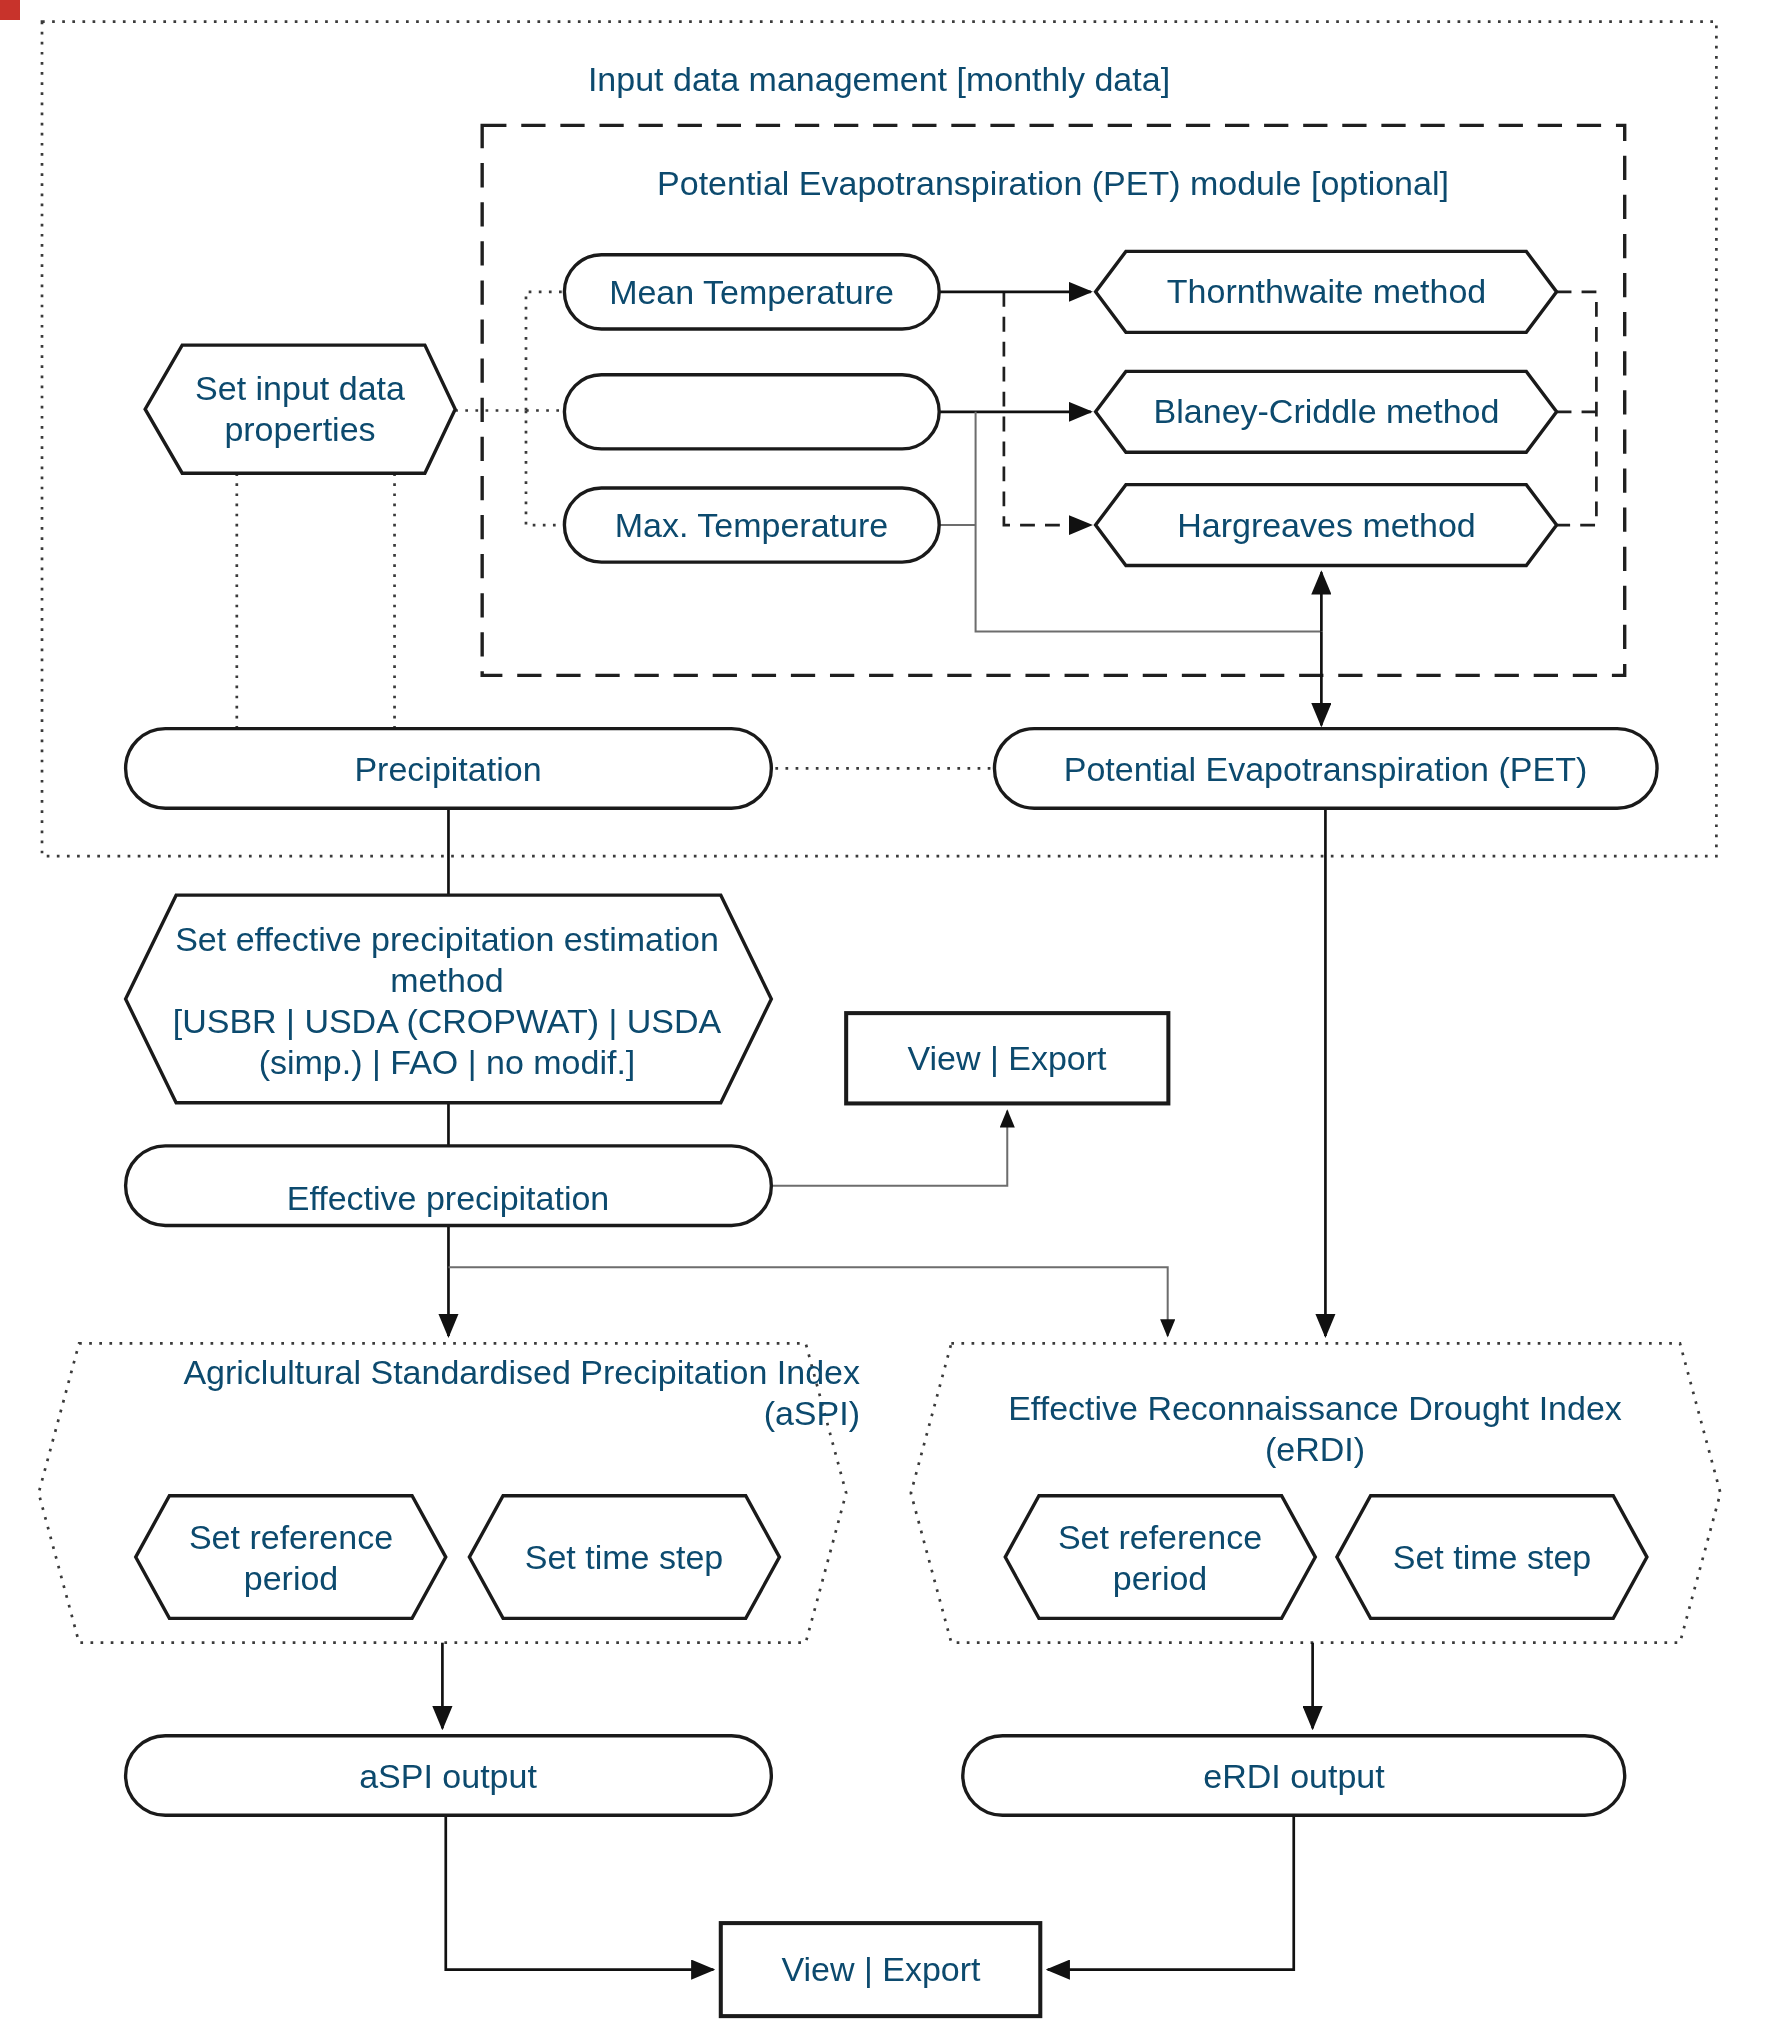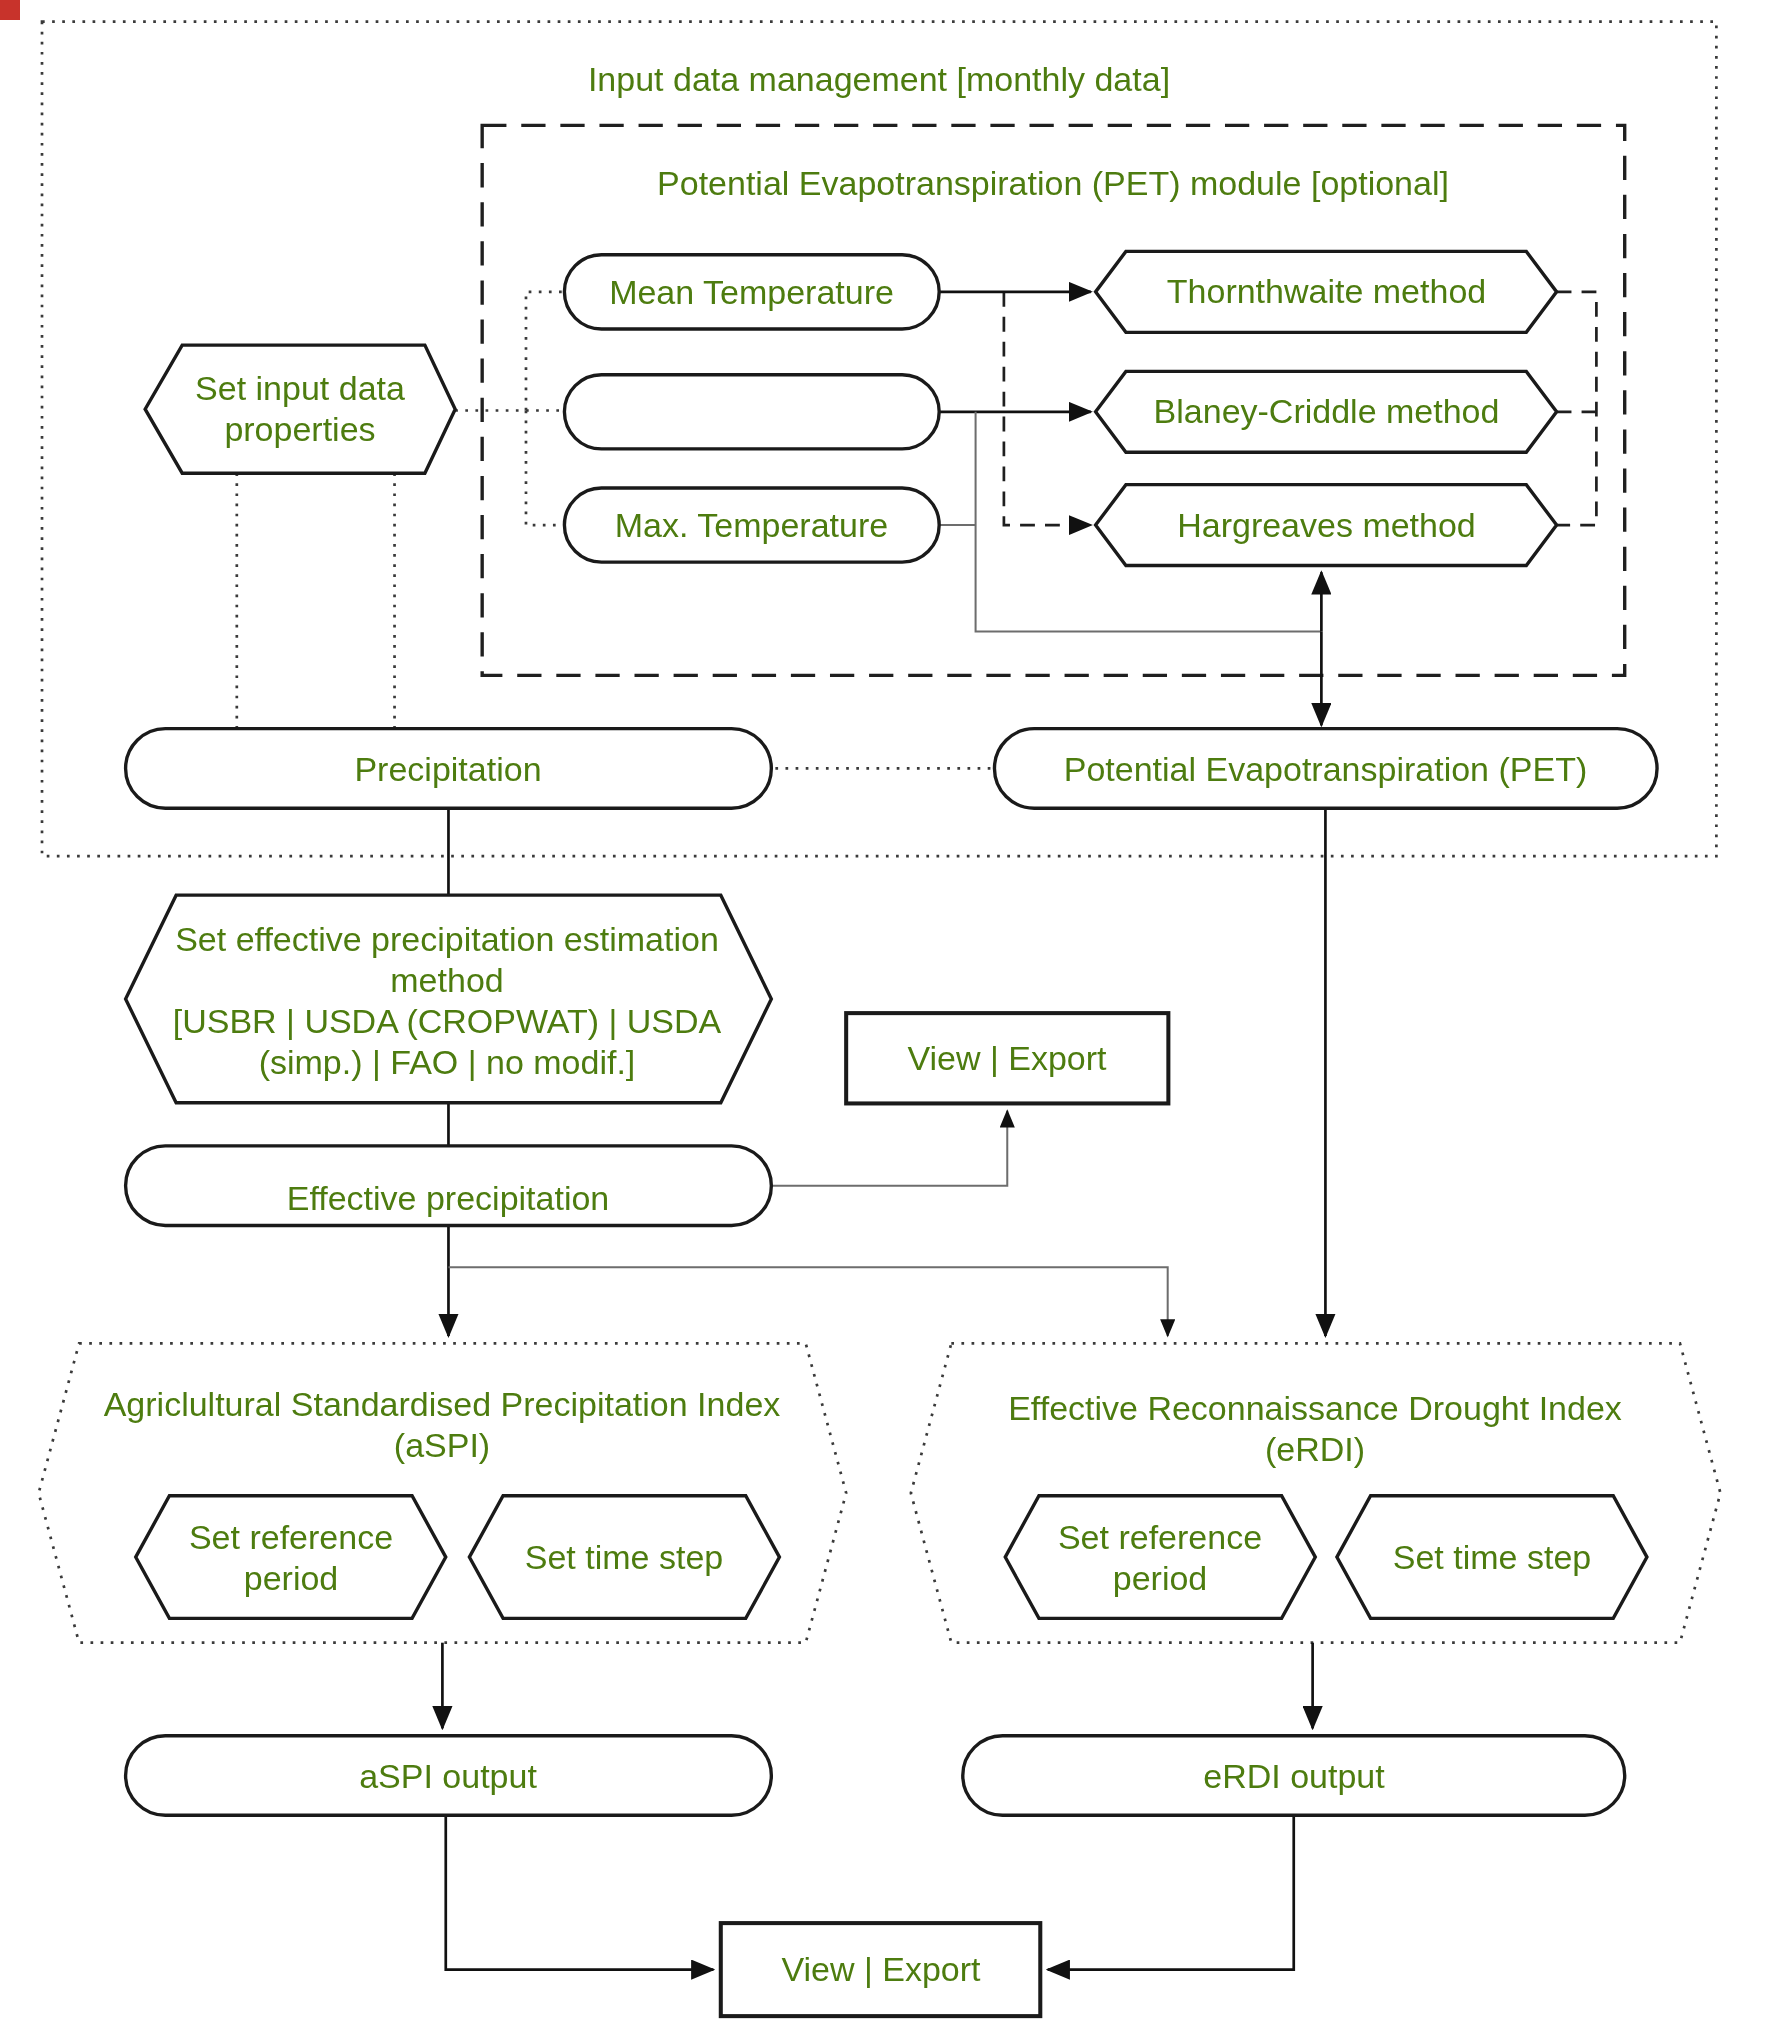--- a/index.html
+++ b/index.html
@@ -19,21 +19,21 @@
   .csolid  { fill:none; stroke:#111;    stroke-width:4; }
   .cthin   { fill:none; stroke:#6d6d6d; stroke-width:3; }
   .node    { fill:#fff; stroke:#1a1a1a; stroke-width:5; }
   .node2   { fill:#fff; stroke:#1a1a1a; stroke-width:6; }
   
   .lbl {
     position:absolute;
     display:flex; flex-direction:column;
     align-items:center; justify-content:center;
     text-align:center;
-    font-size:34px; line-height:1.2; color:#4d7c0f;
+    font-size:34px; line-height:1.2; color:#0c4a6e;
   }
   .nowrap { white-space:nowrap; }
   .corner-artifact {
     position:absolute; left:0; top:0; width:20px; height:20px;
     background:#c8332b;
   }
 </style>
 </head>
 <body>
 
@@ -117,21 +117,21 @@
   <div class="lbl" style="left:994px; top:729px; width:663px; height:80px;">Potential Evapotranspiration (PET)</div>
 
   <div class="lbl" style="left:130px; top:903px; width:634px; height:196px;">
     <div>Set effective precipitation estimation method</div>
     <div>[USBR | USDA (CROPWAT) | USDA (simp.) | FAO | no modif.]</div>
   </div>
 
   <div class="lbl" style="left:846px; top:1013px; width:322px; height:90px;">View | Export</div>
   <div class="lbl" style="left:125px; top:1146px; width:646px; height:104px;">Effective precipitation</div>
 
-  <div class="lbl" style="left:24px; top:1381px; width:836px; height:88px;">
+  <div class="lbl" style="left:24px; top:1349px; width:836px; height:88px;align-items:flex-end;">
     <div class="nowrap">Agriclultural Standardised Precipitation Index</div>
     <div>(aSPI)</div>
   </div>
   <div class="lbl" style="left:136px; top:1496px; width:310px; height:123px; padding:0 34px; box-sizing:border-box;">Set reference period</div>
   <div class="lbl" style="left:469px; top:1496px; width:310px; height:123px; padding:0 27px; box-sizing:border-box;">Set time step</div>
 
   <div class="lbl" style="left:897px; top:1385px; width:836px; height:88px;">
     <div class="nowrap">Effective Reconnaissance Drought Index</div>
     <div>(eRDI)</div>
   </div>

